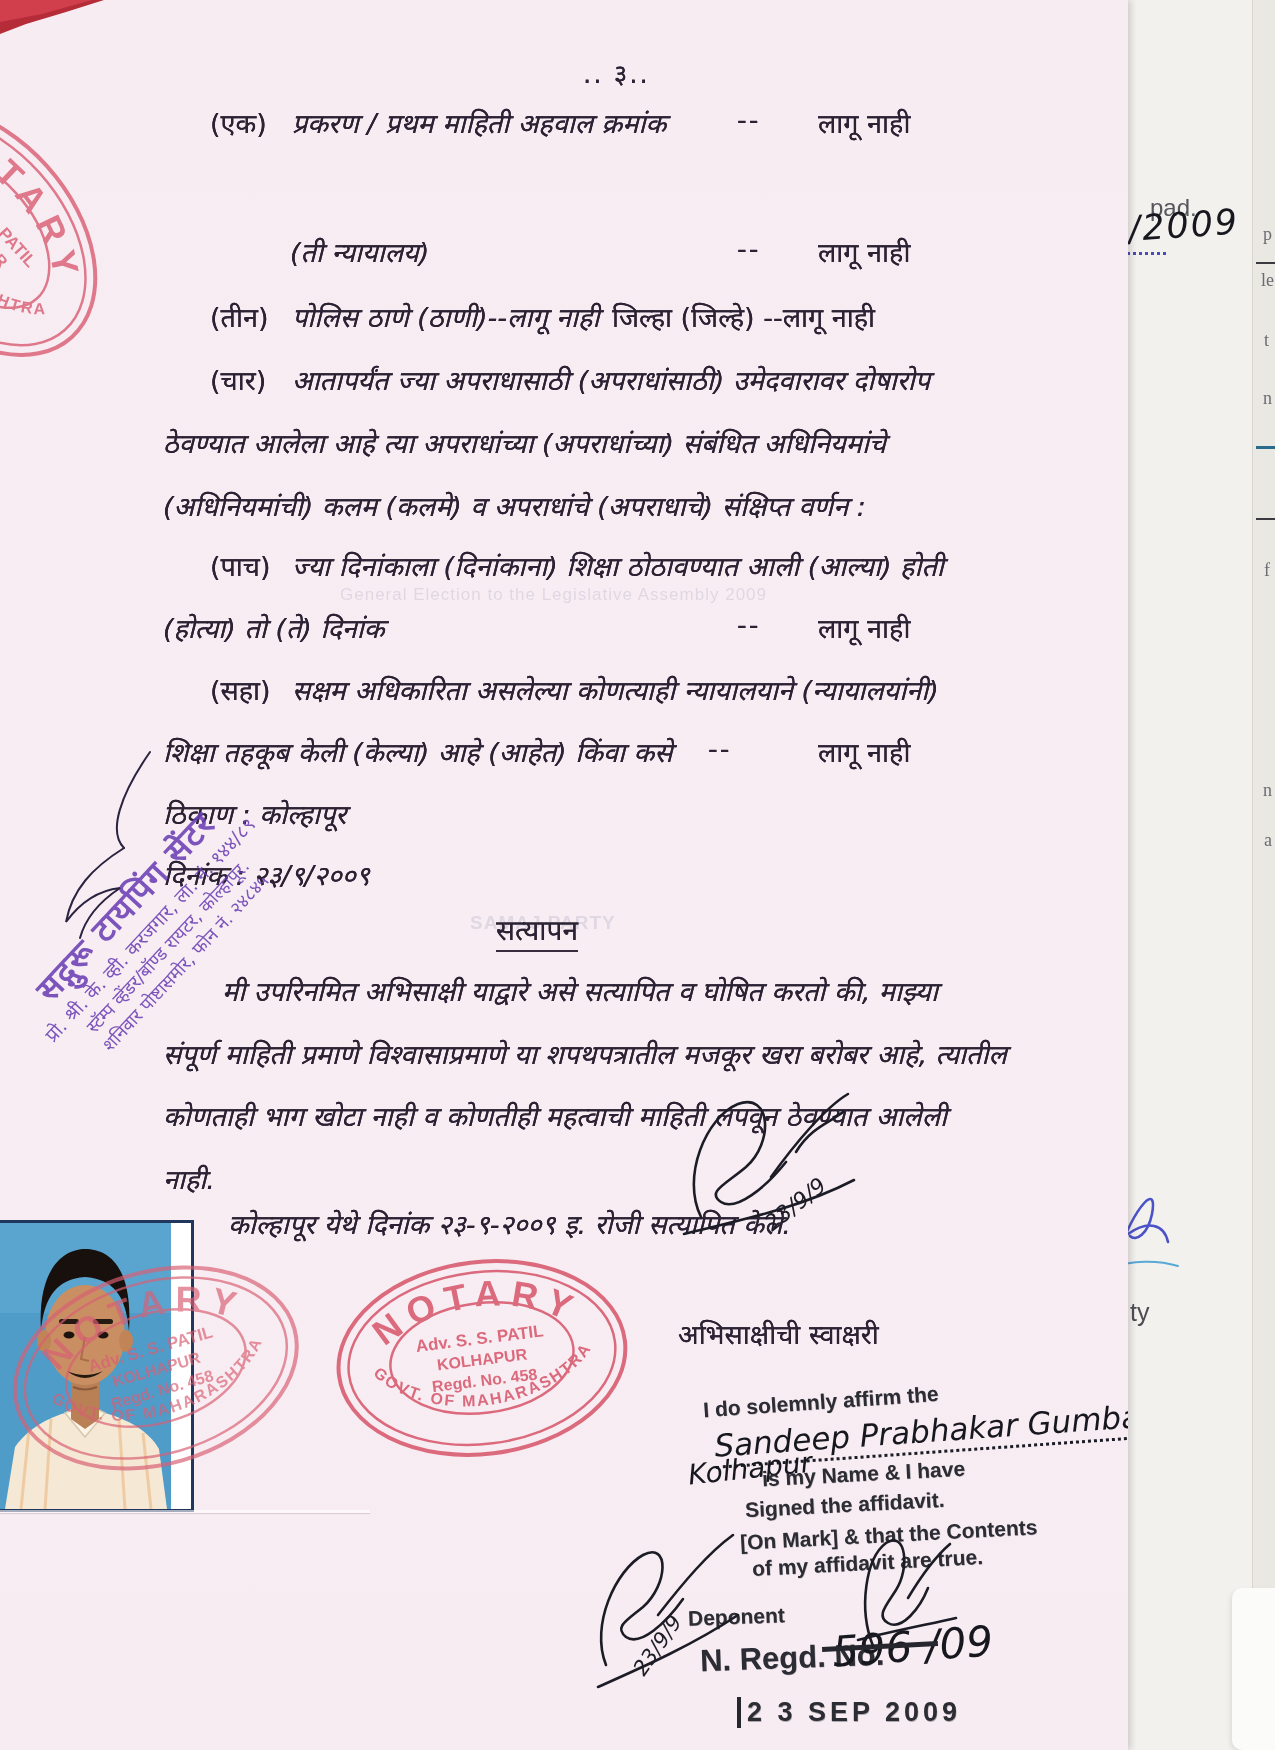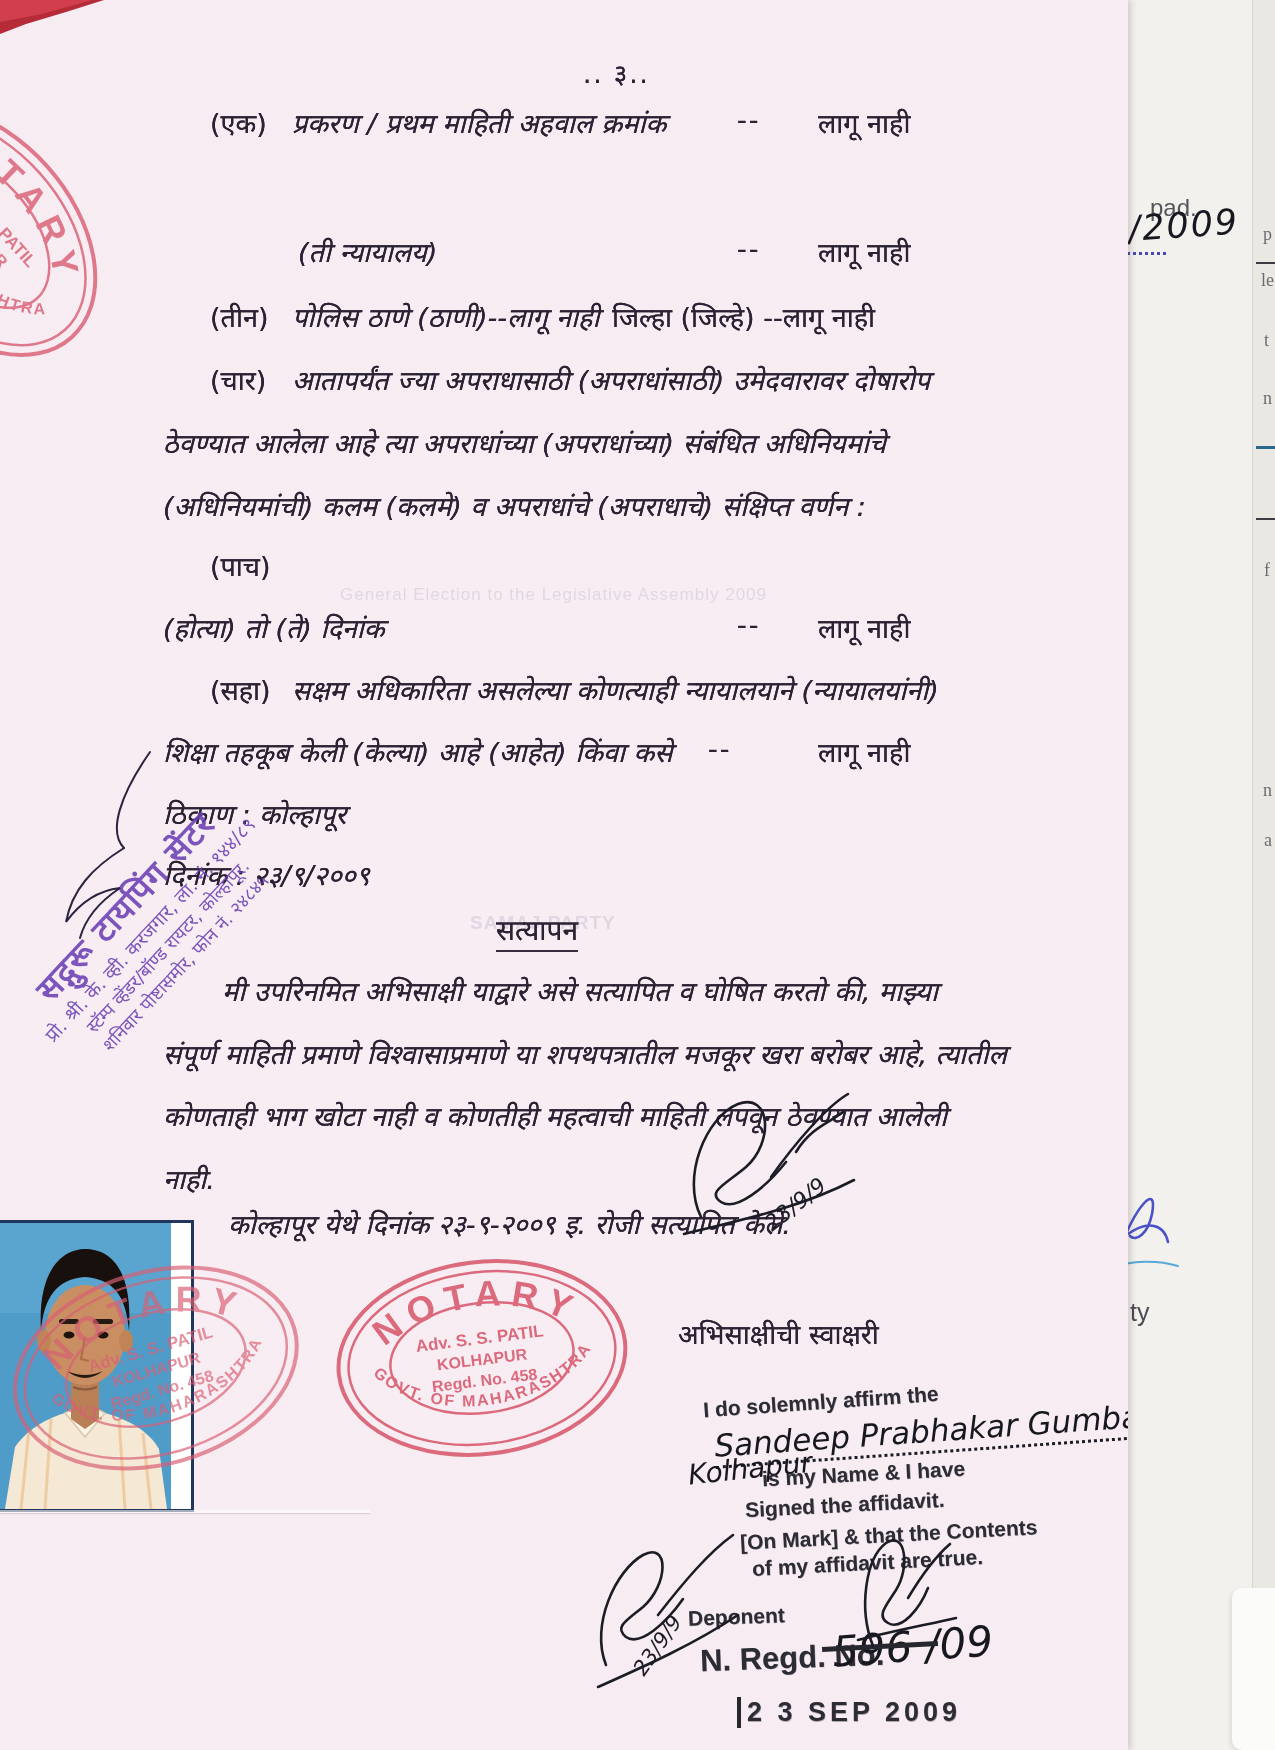--- a/index.html
+++ b/index.html
@@ -127,41 +127,42 @@
       <span style="left:583px;font-size:26px;letter-spacing:2px">.. ३..</span>
     </div>
 
     <div class="ln" style="top:104px">
       <span class="no">(एक)</span>
       <span class="tx">प्रकरण / प्रथम माहिती अहवाल क्रमांक</span>
       <span class="dash">--</span>
       <span class="val">लागू नाही</span>
     </div>
     <div class="ln" style="top:233px">
-      <span class="tx" style="left:298px">(ती न्यायालय)</span>
+      <span class="tx" style="left:290px">(ती न्यायालय)</span>
       <span class="dash">--</span>
       <span class="val">लागू नाही</span>
     </div>
     <div class="ln" style="top:298px">
       <span class="no">(तीन)</span>
       <span class="tx">पोलिस ठाणे (ठाणी)--लागू नाही</span>
       <span style="left:612px">जिल्हा (जिल्हे) --लागू नाही</span>
     </div>
     <div class="ln" style="top:361px">
       <span class="no">(चार)</span>
       <span class="tx">आतापर्यंत ज्या अपराधासाठी (अपराधांसाठी) उमेदवारावर दोषारोप</span>
     </div>
     <div class="ln" style="top:424px">
       <span class="tx" style="left:163px">ठेवण्यात आलेला आहे त्या अपराधांच्या (अपराधांच्या) संबंधित अधिनियमांचे</span>
     </div>
     <div class="ln" style="top:487px">
       <span class="tx" style="left:163px">(अधिनियमांची) कलम (कलमे) व अपराधांचे (अपराधाचे) संक्षिप्त वर्णन  :</span>
     </div>
     <div class="ln" style="top:547px">
       <span class="no">(पाच)</span>
+      <span class="tx">ज्या दिनांकाला (दिनांकाना) शिक्षा ठोठावण्यात आली (आल्या) होती</span>
     </div>
     <div class="ln" style="top:609px">
       <span class="tx" style="left:163px">(होत्या) तो (ते) दिनांक</span>
       <span class="dash">--</span>
       <span class="val">लागू नाही</span>
     </div>
     <div class="ln" style="top:671px">
       <span class="no">(सहा)</span>
       <span class="tx">सक्षम अधिकारिता असलेल्या कोणत्याही न्यायालयाने (न्यायालयांनी)</span>
     </div>

